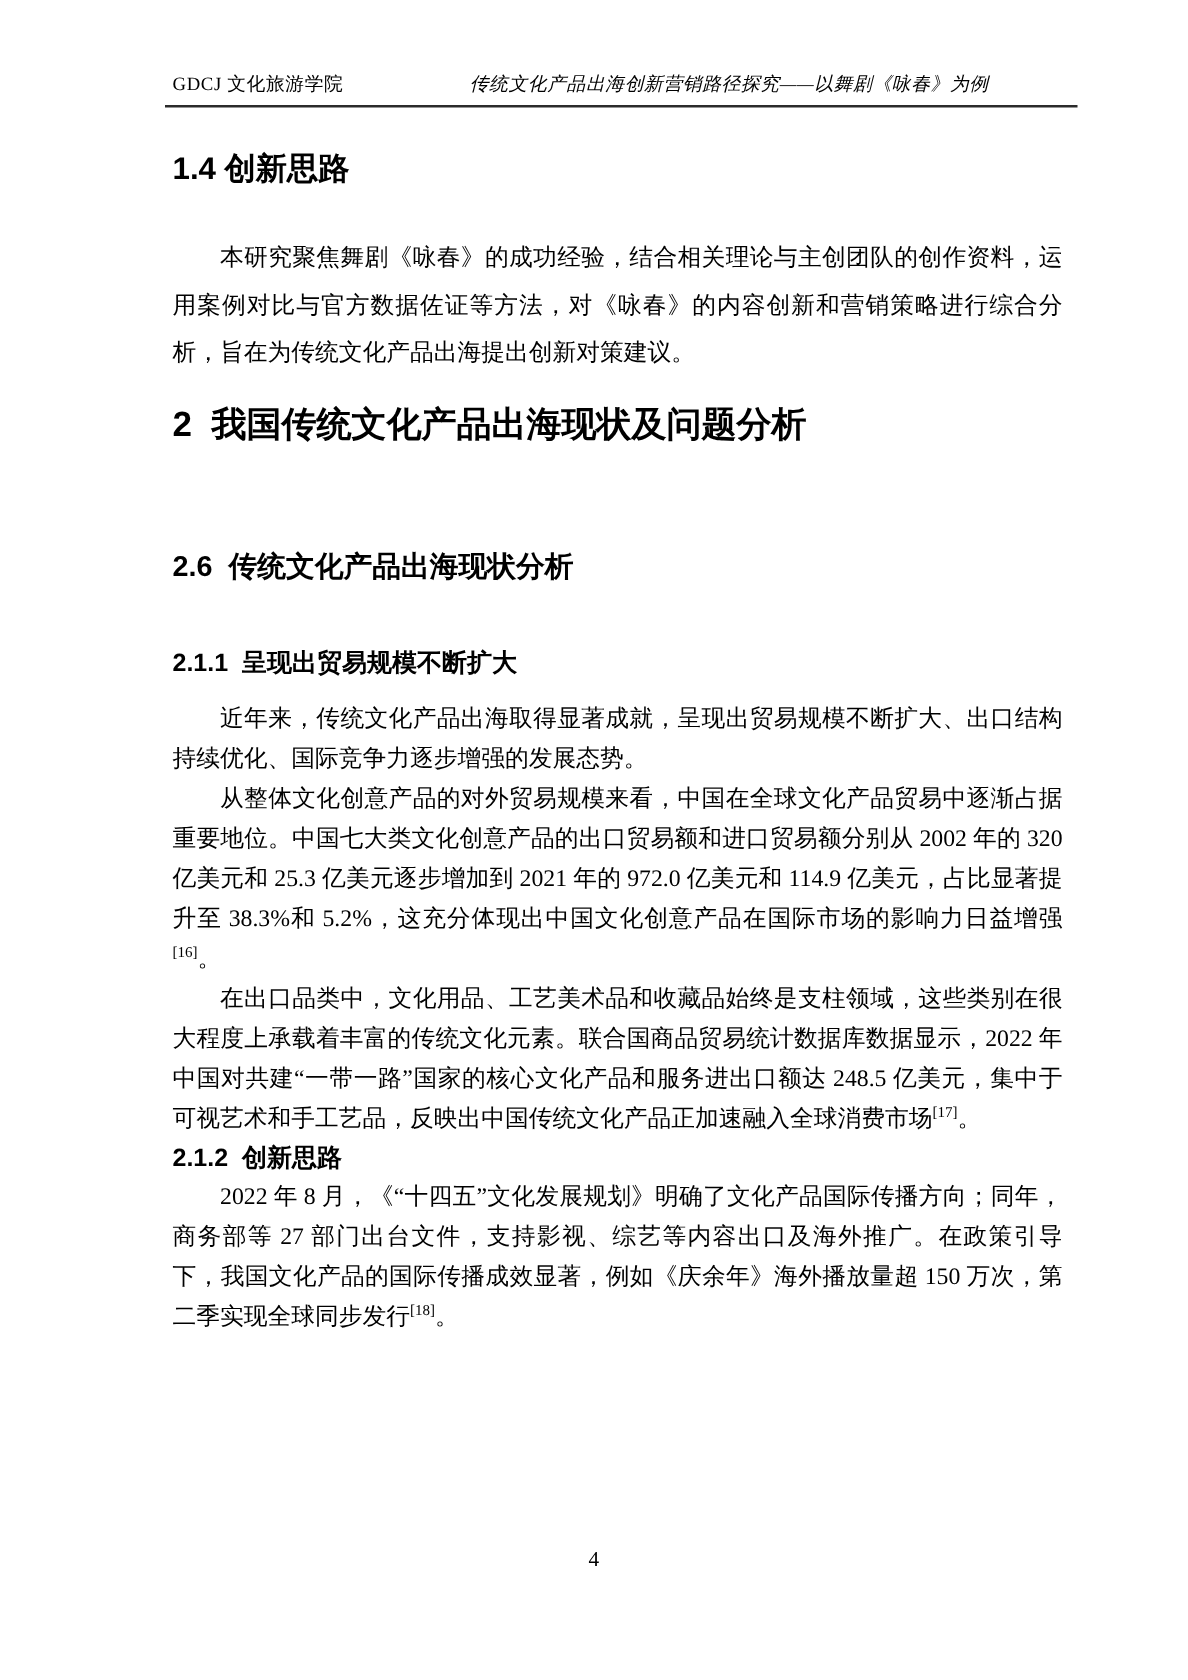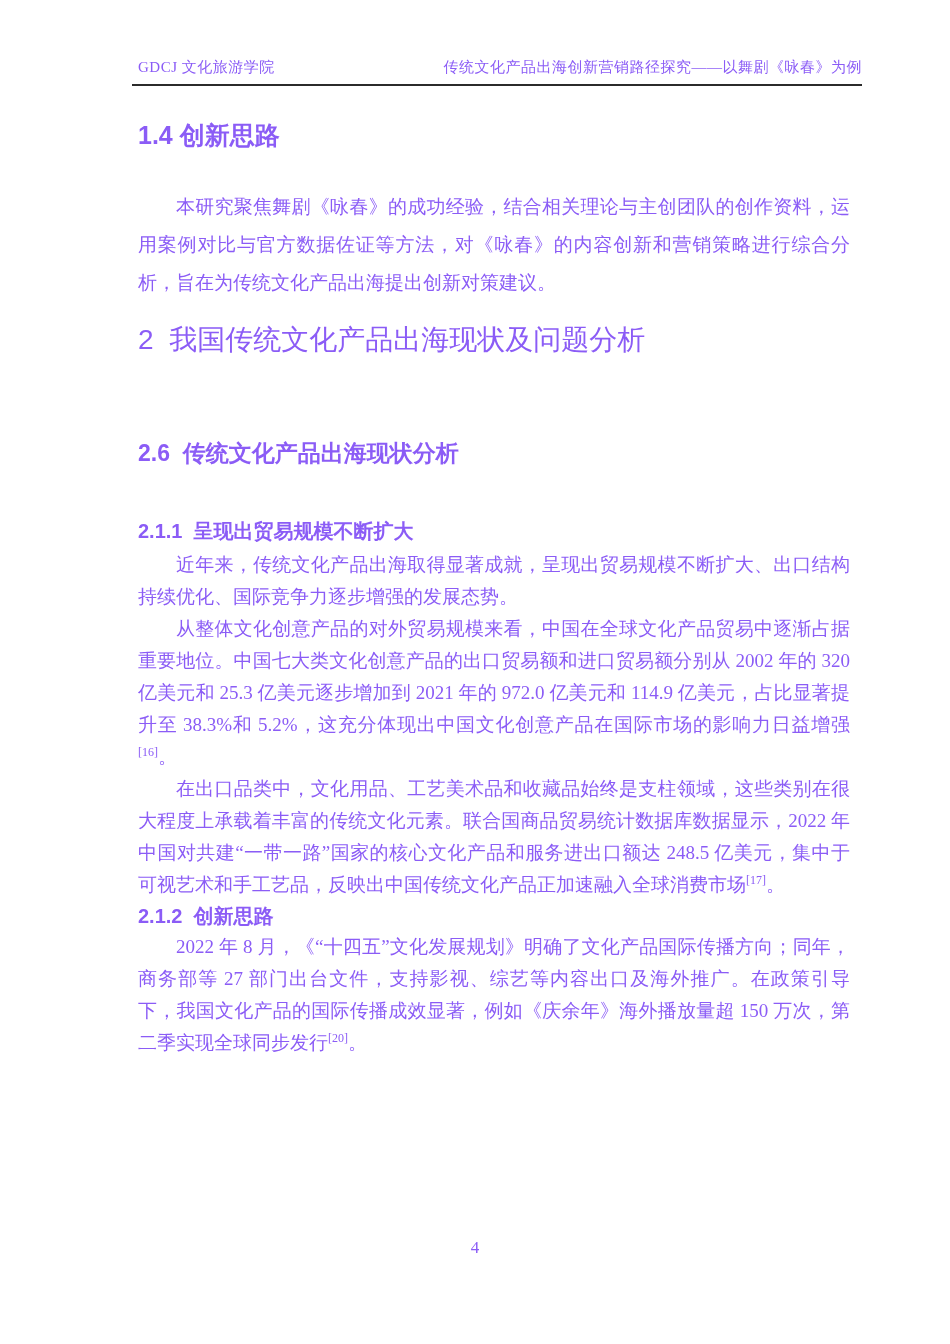--- a/index.html
+++ b/index.html
@@ -5,21 +5,21 @@
   html, body {
     margin: 0;
     padding: 0;
     background: #ffffff;
   }
   .page {
     position: relative;
     width: 950px;
     height: 1344px;
     background: #ffffff;
-    color: #8b5cf6;
+    color: #000000;
     font-family: "Liberation Serif", serif;
     overflow: hidden;
   }
   
   .header {
     position: absolute;
     left: 132px;
     right: 88px;
     top: 58px;
     display: flex;
@@ -28,42 +28,43 @@
     padding-bottom: 7px;
     font-size: 15px;
     letter-spacing: 0.5px;
   }
   .header-left {
     margin-left: 6px;
     white-space: nowrap;
   }
   .header-title {
     flex: 1;
-    text-align: right;
+    text-align: center;
     padding-left: 30px;
     white-space: nowrap;
+    font-style: italic;
   }
   
   .content {
     position: absolute;
     left: 138px;
     top: 100px;
     width: 712px;
   }
   .h-sub {                       
     font-family: "Liberation Sans", sans-serif;
     font-weight: 700;
     font-size: 25px;
     line-height: 34px;
     margin: 18px 0 0 0;
     white-space: pre-wrap;
   }
   .h-chapter {                   
     font-family: "Liberation Sans", sans-serif;
-    font-weight: 400;
+    font-weight: 700;
     font-size: 28px;
     line-height: 40px;
     margin: 18px 0 12px 0;
     white-space: pre-wrap;
   }
   .h-section {                   
     font-family: "Liberation Sans", sans-serif;
     font-weight: 700;
     font-size: 23px;
     line-height: 32px;
@@ -84,21 +85,21 @@
     line-height: 32px;
     text-align: justify;
     text-justify: inter-ideograph;
     text-indent: 2em;
     margin: 0;
   }
   p.body.intro {
     line-height: 38px;
     margin-top: 36px;
   }
-  p.body.first-after-heading { margin-top: 3px; }
+  p.body.first-after-heading { margin-top: 14px; }
   p.body sup {
     font-size: 12px;
     line-height: 0;
     vertical-align: super;
   }
   
   .footer {
     position: absolute;
     left: 0;
     right: 0;
@@ -131,19 +132,19 @@
 
     <p class="body first-after-heading">近年来，传统文化产品出海取得显著成就，呈现出贸易规模不断扩大、出口结构持续优化、国际竞争力逐步增强的发展态势。</p>
 
     <p class="body">从整体文化创意产品的对外贸易规模来看，中国在全球文化产品贸易中逐渐占据重要地位。中国七大类文化创意产品的出口贸易额和进口贸易额分别从 2002 年的 320 亿美元和 25.3 亿美元逐步增加到 2021 年的 972.0 亿美元和 114.9 亿美元，占比显著提升至 38.3%和 5.2%，这充分体现出中国文化创意产品在国际市场的影响力日益增强<sup>[16]</sup>。</p>
 
 
     <p class="body">在出口品类中，文化用品、工艺美术品和收藏品始终是支柱领域，这些类别在很大程度上承载着丰富的传统文化元素。联合国商品贸易统计数据库数据显示，2022 年中国对共建“一带一路”国家的核心文化产品和服务进出口额达 248.5 亿美元，集中于可视艺术和手工艺品，反映出中国传统文化产品正加速融入全球消费市场<sup>[17]</sup>。</p>
 
     <div class="h-sub3 tight">2.1.2  创新思路</div>
 
-    <p class="body">2022 年 8 月，《“十四五”文化发展规划》明确了文化产品国际传播方向；同年，商务部等 27 部门出台文件，支持影视、综艺等内容出口及海外推广。在政策引导下，我国文化产品的国际传播成效显著，例如《庆余年》海外播放量超 150 万次，第二季实现全球同步发行<sup>[20]</sup>。</p>
+    <p class="body">2022 年 8 月，《“十四五”文化发展规划》明确了文化产品国际传播方向；同年，商务部等 27 部门出台文件，支持影视、综艺等内容出口及海外推广。在政策引导下，我国文化产品的国际传播成效显著，例如《庆余年》海外播放量超 150 万次，第二季实现全球同步发行<sup>[18]</sup>。</p>
 
   </div>
 
   <div class="footer">4</div>
 
 </div>
 
 </body></html>

